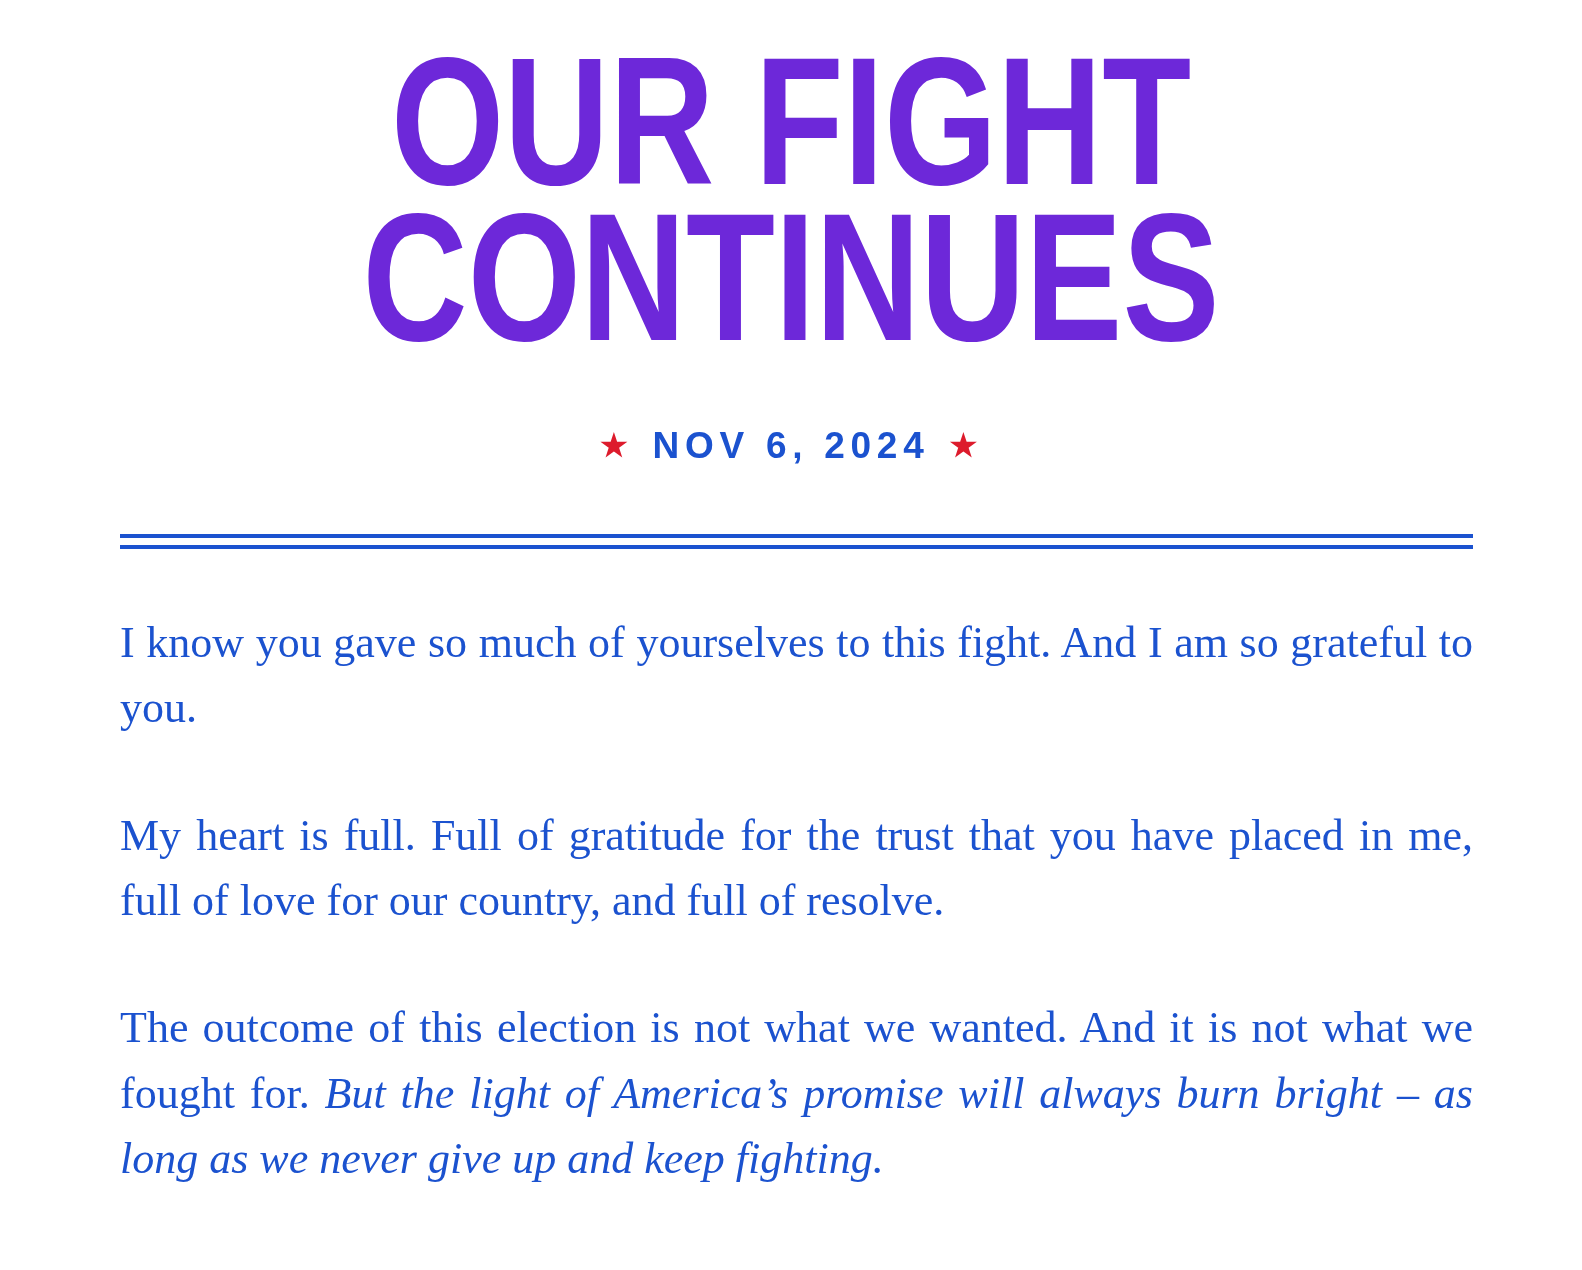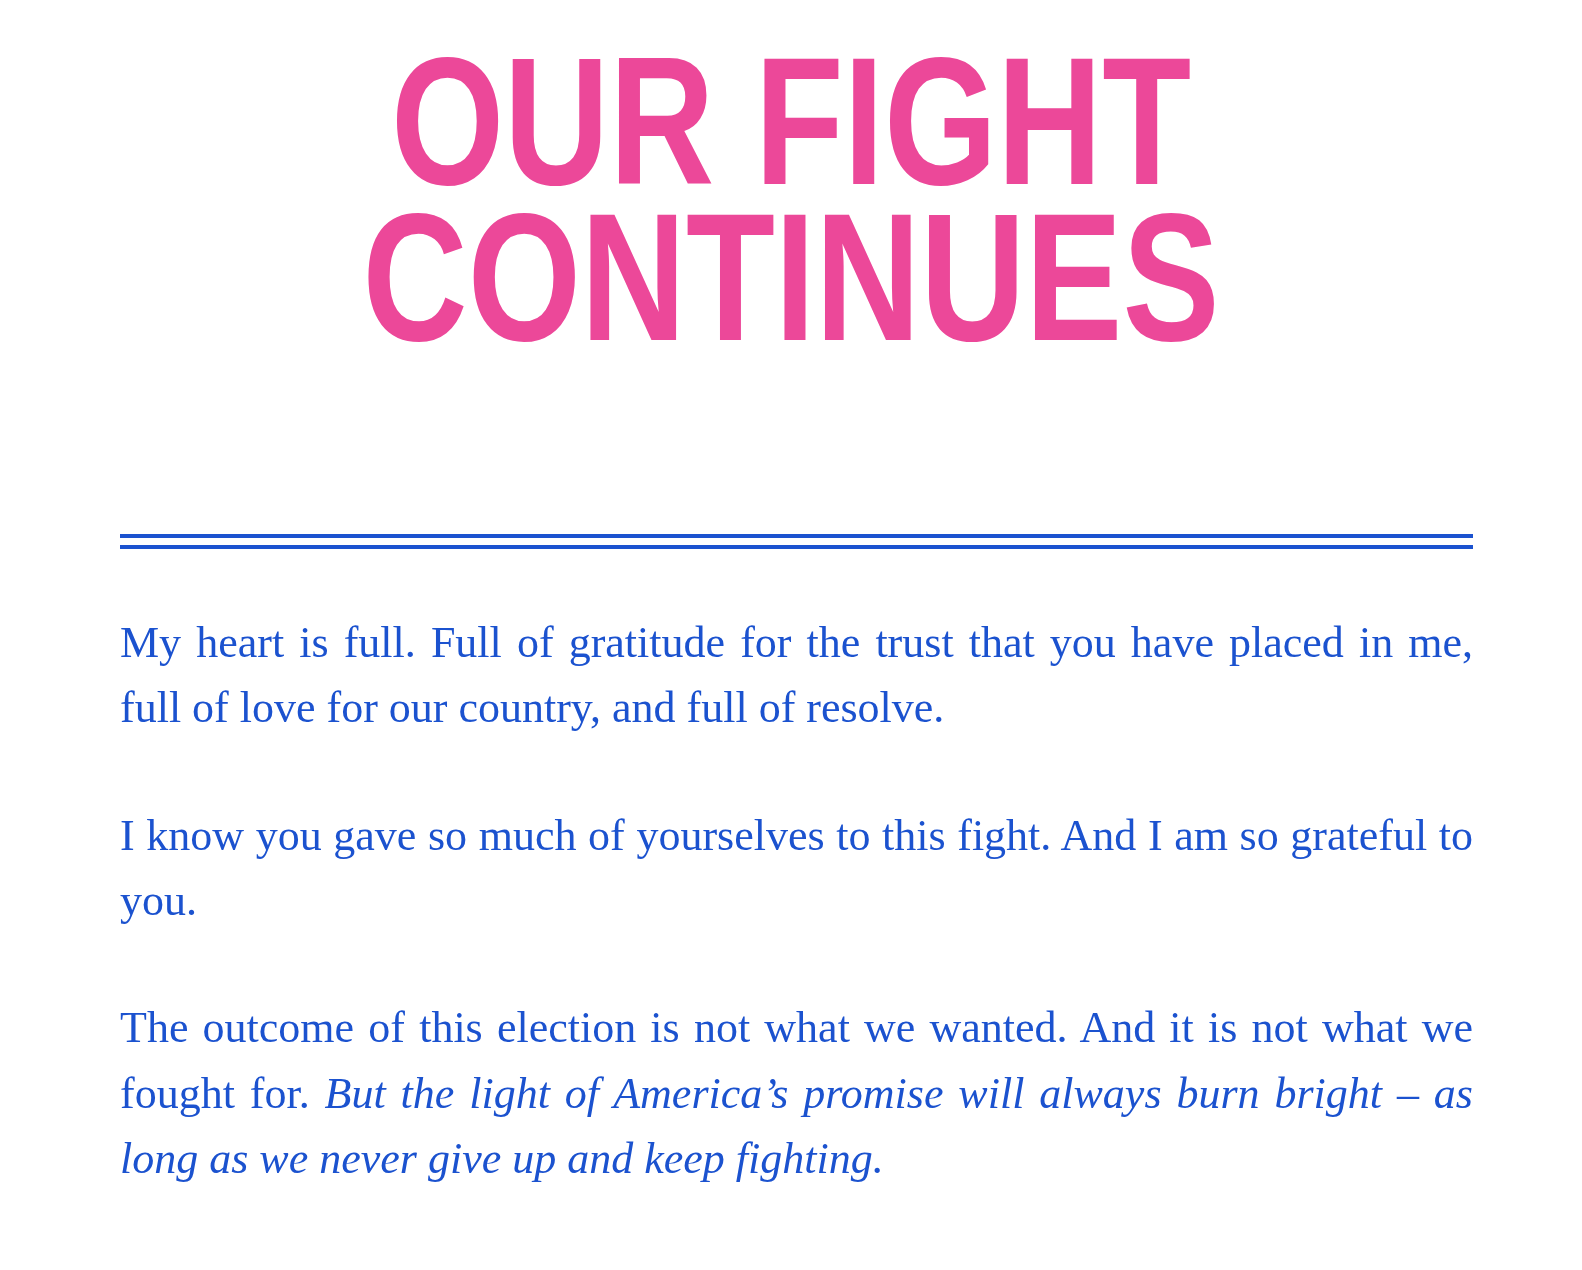--- a/index.html
+++ b/index.html
@@ -25,21 +25,21 @@
 
   
   .headline {
     position: absolute;
     left: 0;
     top: 44px;
     width: 1582px;
     text-align: center;
     font-family: "Liberation Sans Narrow", "Liberation Sans", sans-serif;
     font-weight: 700;
-    color: #ec4899;
+    color: #6d28d9;
     line-height: 0.855;
     letter-spacing: -0.005em;
     white-space: nowrap;
   }
   .headline-line {
     display: block;
     font-size: 182px;
     transform: scaleX(0.80);
     transform-origin: center top;
   }
@@ -115,25 +115,30 @@
 </head>
 <body>
 
 <div class="page">
 
   <div class="headline">
     <span class="headline-line">OUR FIGHT</span>
     <span class="headline-line">CONTINUES</span>
   </div>
 
+  <div class="dateline">
+    <span class="star">★</span>
+    <span class="date-text">NOV 6, 2024</span>
+    <span class="star">★</span>
+  </div>
 
   <div class="divider">
     <div class="rule rule-top"></div>
     <div class="rule rule-bottom"></div>
   </div>
 
   <div class="body-copy">
+    <p class="justify-all">I know you gave so much of yourselves to this fight. And I am so grateful to you.</p>
     <p class="justify-all">My heart is full. Full of gratitude for the trust that you have placed in me, full of love for our country, and full of resolve.</p>
-    <p class="justify-all">I know you gave so much of yourselves to this fight. And I am so grateful to you.</p>
     <p class="justify-all"><span>The outcome of this election is not what we wanted. And it is not what we fought for. </span><em>But the light of America’s promise will always burn bright – as long as we never give up and keep fighting.</em></p>
   </div>
 
 </div>
 
 </body></html>

